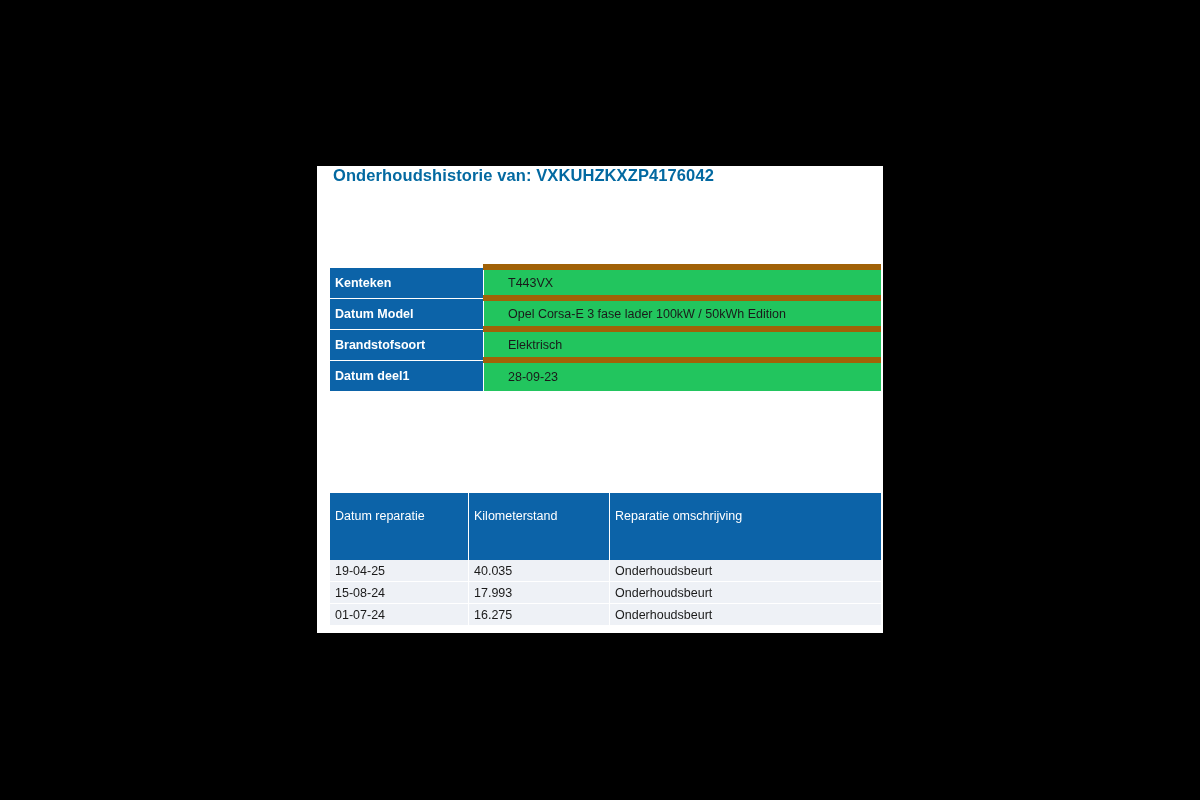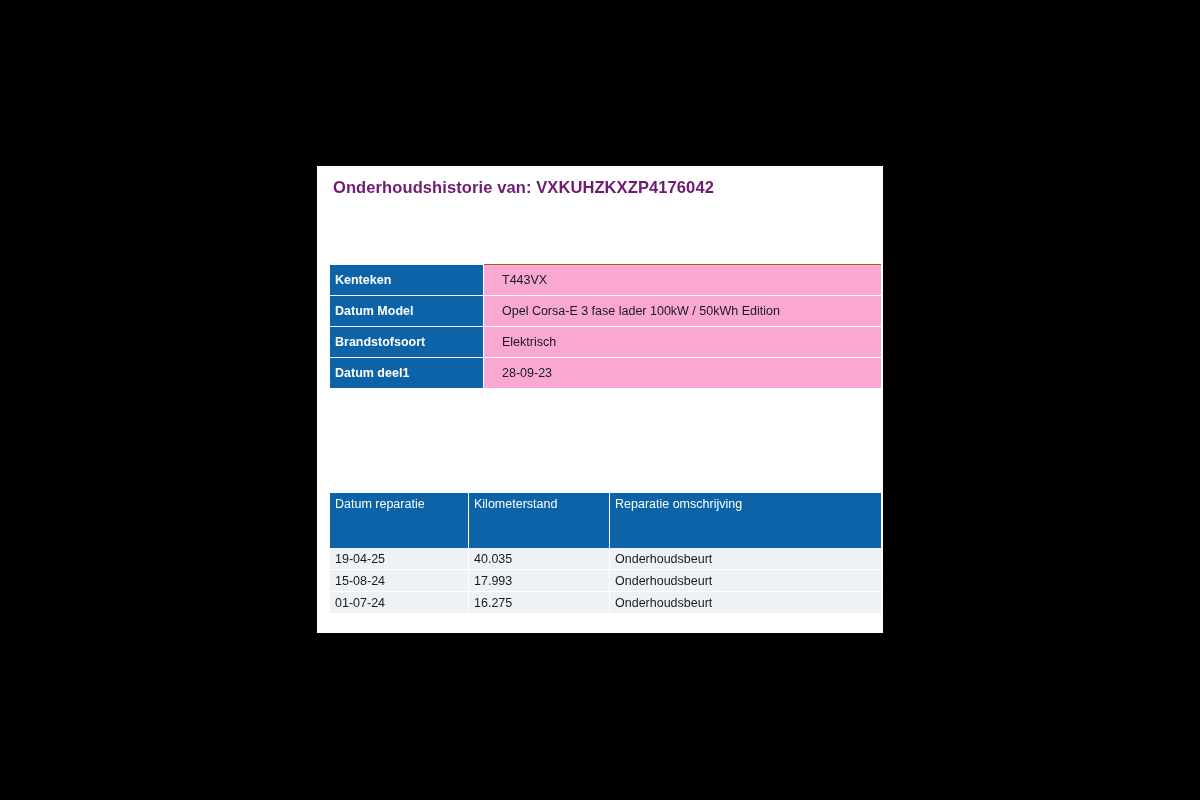--- a/index.html
+++ b/index.html
@@ -27,24 +27,24 @@
     height: 467px;
     background: #ffffff;
     box-sizing: border-box;
     padding: 0;
     overflow: hidden;
   }
 
   .doc-title {
     position: absolute;
     left: 16px;
-    top: 12px;
+    top: 0;
     font-size: 16.5px;
     font-weight: bold;
-    color: #701a75;
+    color: #0369a1;
     letter-spacing: 0.1px;
     white-space: nowrap;
   }
 
   
   .info-table {
     position: absolute;
     left: 13px;
     top: 98px;
     width: 551px;
@@ -64,27 +64,27 @@
     text-align: left;
     padding: 0 0 0 5px;
     width: 148px;
     border: 1px solid #ffffff;
     border-left: none;
     vertical-align: middle;
     white-space: nowrap;
   }
 
   .info-table td {
-    background: #f9a8d4;
+    background: #22c55e;
     color: #1a1a1a;
     font-size: 12.5px;
     text-align: left;
-    padding: 0 0 0 18px;
+    padding: 0 0 0 24px;
     vertical-align: middle;
-    border-top: 1px solid #a16207;
+    border-top: 6px solid #a16207;
     border-bottom: 1px solid #ffffff;
     white-space: nowrap;
   }
 
   
   .history-table {
     position: absolute;
     left: 13px;
     top: 327px;
     width: 551px;
@@ -92,21 +92,21 @@
     table-layout: fixed;
   }
 
   .history-table thead th {
     background: #0c63a8;
     color: #ffffff;
     font-size: 12.5px;
     font-weight: normal;
     text-align: left;
     vertical-align: top;
-    padding: 4px 0 0 5px;
+    padding: 16px 0 0 5px;
     height: 51px;
     border-right: 1px solid #ffffff;
     white-space: nowrap;
   }
 
   .history-table thead th:last-child {
     border-right: none;
   }
 
   .history-table tbody td {

